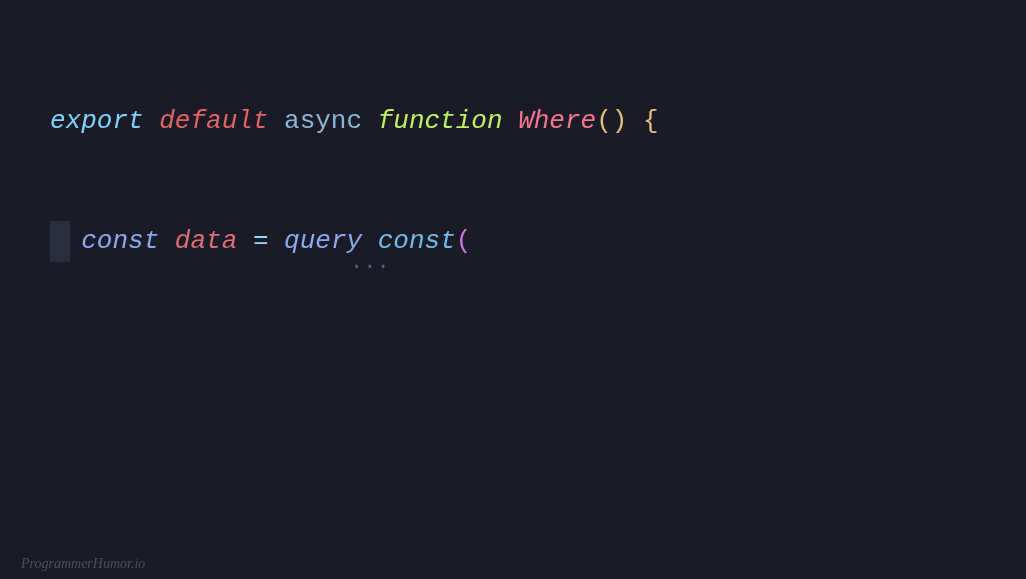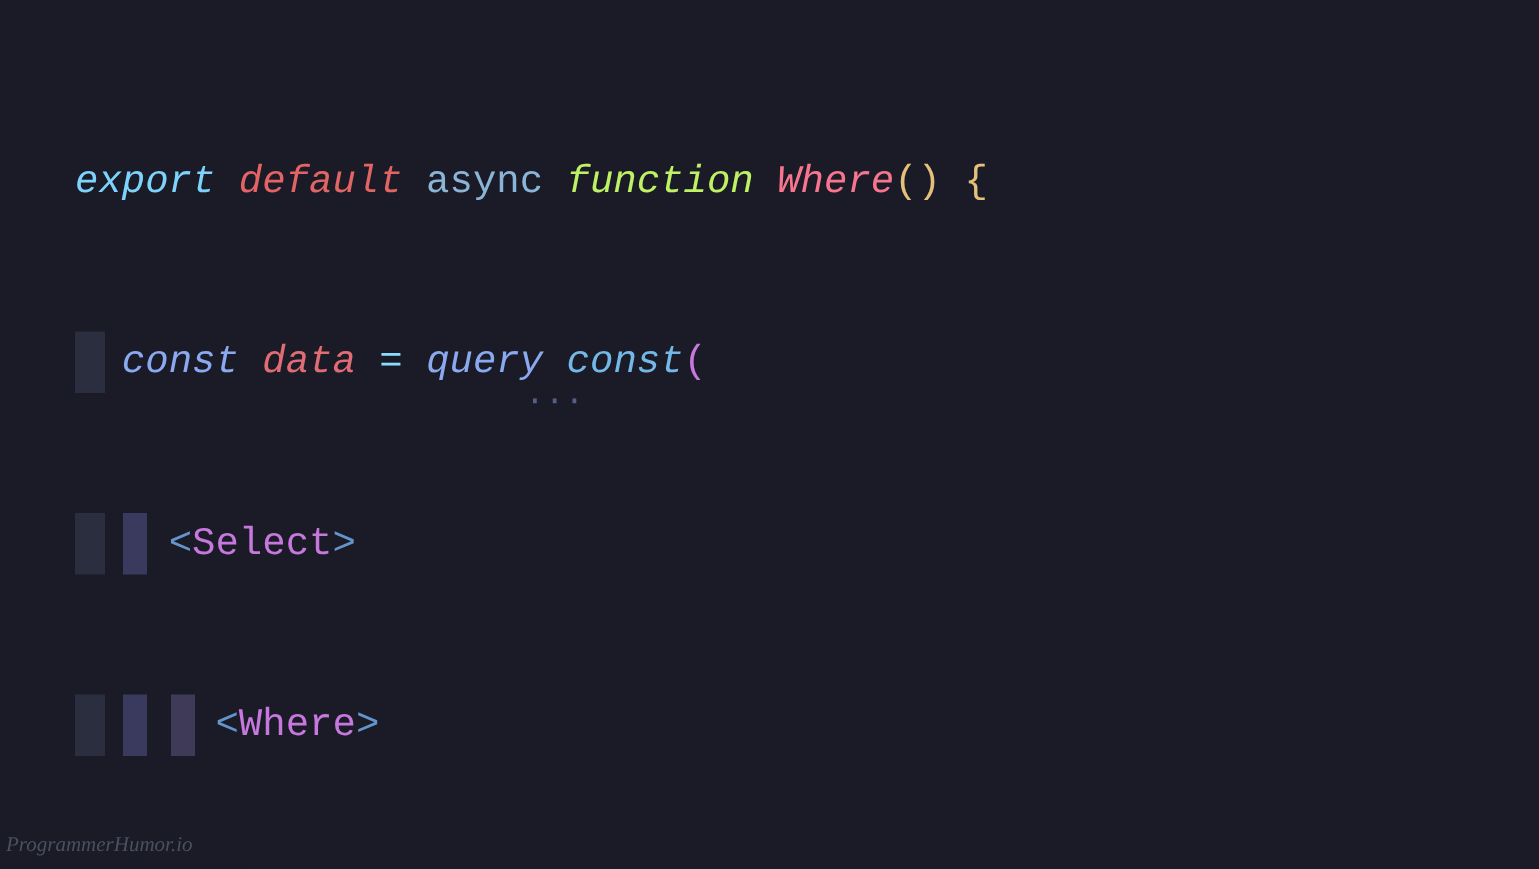--- a/index.html
+++ b/index.html
@@ -44,39 +44,37 @@
     .fn-call    { color:#73b8e6; font-style:italic; }
     .paren-p    { color:#c678dd; }
     .tag-br     { color:#6494c9; }
     .tag-select { color:#c678dd; }
     .tag-where  { color:#c678dd; }
     .ellipsis   { color:#565f89; font-size:22px; position:absolute; }
     
     .watermark {
       position: absolute;
       bottom: 4px;
-      left: 4px;
+      left: 21px;
       font-family: Georgia, 'Times New Roman', serif;
       font-style: italic;
       font-size: 14px;
       color: #4a5060;
     }
   </style>
 </head>
 <body>
 
 <div class="code">
 
 <div class="line"><span class="kw-export">export</span> <span class="kw-default">default</span> <span class="kw-async">async</span> <span class="kw-function">function</span> <span class="fn-name">Where</span><span class="paren-y">()</span> <span class="brace-y">{</span></div>
 
 <div class="line"><span class="guide g1"></span>  <span class="kw-const">const</span> <span class="var-data">data</span> <span class="op">=</span> <span class="kw-await">query</span> <span class="fn-call">const</span><span class="paren-p">(</span><span class="ellipsis" style="left:300px; top:30px;">···</span></div>
 
-<div class="line"><span class="guide g1"></span><span class="guide g2"></span>    <span class="tag-br">&lt;</span><span class="tag-select">Select</span><span class="tag-br">&gt;</span></div>
 
-<div class="line"><span class="guide g1"></span><span class="guide g2"></span><span class="guide g3"></span>      <span class="tag-br">&lt;</span><span class="tag-where">Where</span><span class="tag-br">&gt;</span></div>
 
 
 
 
 
 
 
 
 
 

